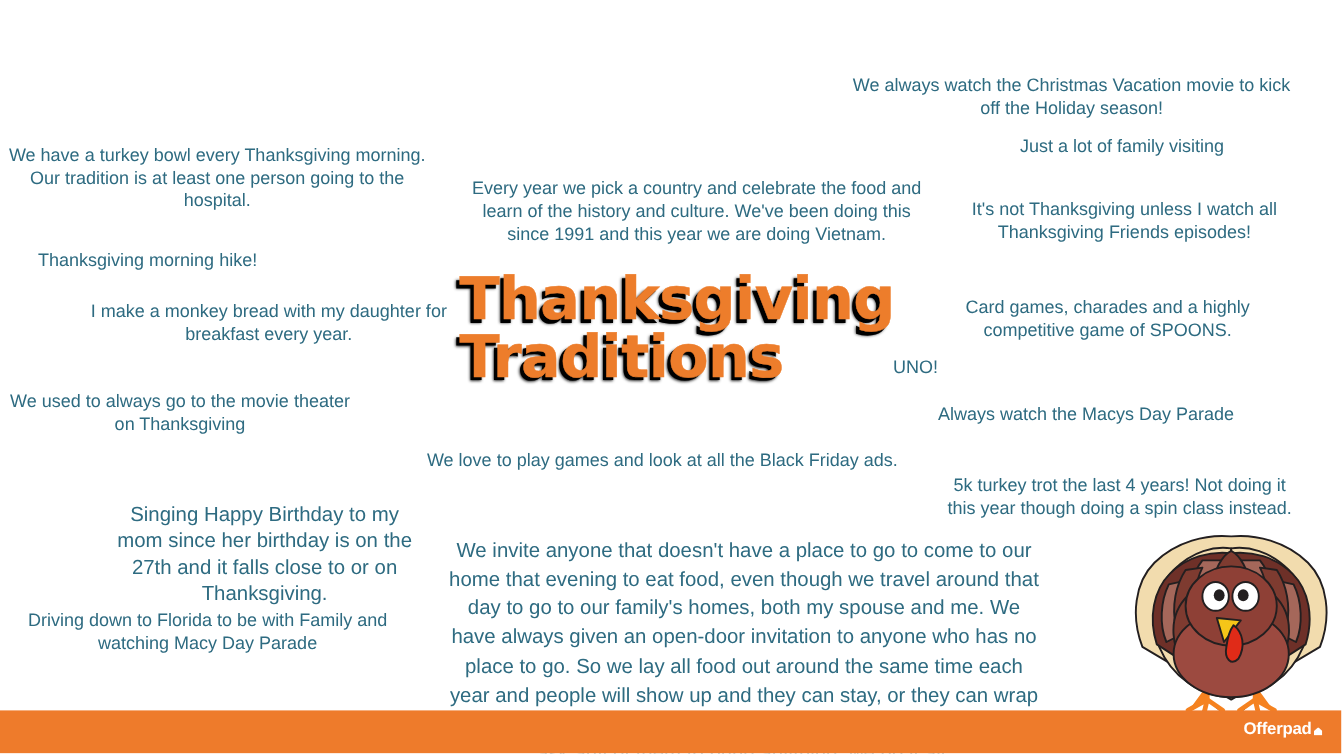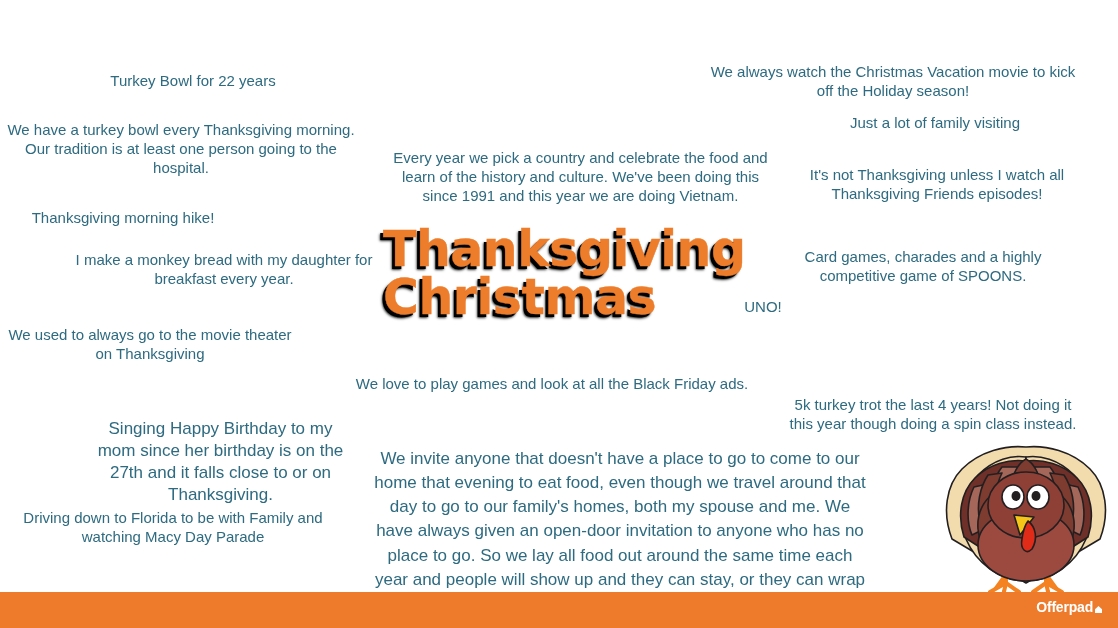--- a/index.html
+++ b/index.html
@@ -83,21 +83,20 @@
     width:172px;
     height:160px;
   }
 </style>
 </head>
 <body>
 
 <div id="slide">
 
 
-  <div class="quote" style="left:48px; top:72px; width:290px;">Turkey Bowl for 22 years</div>
 
 
   <div class="quote" style="left:706px; top:39px; width:374px;margin-top:24px;">We always watch the Christmas Vacation movie to kick off the Holiday season!</div>
 
   <div class="quote" style="left:5px; top:121px; width:352px;">We have a turkey bowl every Thanksgiving morning. Our tradition is at least one person going to the hospital.</div>
 
   <div class="quote" style="left:385px; top:149px; width:391px;">Every year we pick a country and celebrate the food and learn of the history and culture. We've been doing this since 1991 and this year we are doing Vietnam.</div>
 
   <div class="quote" style="left:790px; top:114px; width:290px;">Just a lot of family visiting</div>
 
@@ -106,34 +105,35 @@
   <div class="quote" style="left:8px; top:209px; width:230px;">Thanksgiving morning hike!</div>
 
   <div class="quote" style="left:63px; top:251px; width:322px;">I make a monkey bread with my daughter for breakfast every year.</div>
 
   <div class="quote" style="left:790px; top:248px; width:266px;">Card games, charades and a highly competitive game of SPOONS.</div>
 
   <div class="quote" style="left:728px; top:298px; width:70px;">UNO!</div>
 
   <div class="quote" style="left:0px; top:326px; width:300px;">We used to always go to the movie theater on Thanksgiving</div>
 
+  <div class="quote" style="left:772px; top:337px; width:266px;">Always watch the Macys Day Parade</div>
 
   <div class="quote" style="left:353px; top:375px; width:398px;">We love to play games and look at all the Black Friday ads.</div>
 
   <div class="quote" style="left:782px; top:396px; width:302px;">5k turkey trot the last 4 years! Not doing it this year though doing a spin class instead.</div>
 
   <div class="quote q-sm" style="left:88px; top:418px; width:265px;">Singing Happy Birthday to my mom since her birthday is on the 27th and it falls close to or on Thanksgiving.</div>
 
   <div class="quote q-sm" style="left:371px; top:447px; width:498px; line-height:1.42;">We invite anyone that doesn't have a place to go to come to our home that evening to eat food, even though we travel around that day to go to our family's homes, both my spouse and me. We have always given an open-door invitation to anyone who has no place to go. So we lay all food out around the same time each year and people will show up and they can stay, or they can wrap it up to go. Giving them a place to come and celebrate. We don't ask any of them to bring anything, we do it all.</div>
 
   <div class="quote" style="left:8px; top:509px; width:330px;">Driving down to Florida to be with Family and watching Macy Day Parade</div>
 
   <div id="title-art">
     <span class="t-line">Thanksgiving</span>
-    <span class="t-line">Christmas</span>
+    <span class="t-line">Traditions</span>
   </div>
 
   <div id="turkey">
     <svg viewBox="0 0 172 160" width="172" height="160" xmlns="http://www.w3.org/2000/svg">
       <g stroke="#231F20" stroke-width="1.6" stroke-linejoin="round">
 
         <g fill="#F2DCAE">
           <path d="M86 140 L12 96 C2 70 6 42 22 26 C40 8 66 2 86 4 C106 2 132 8 150 26 C166 42 170 70 160 96 Z"></path>
         </g>
 

